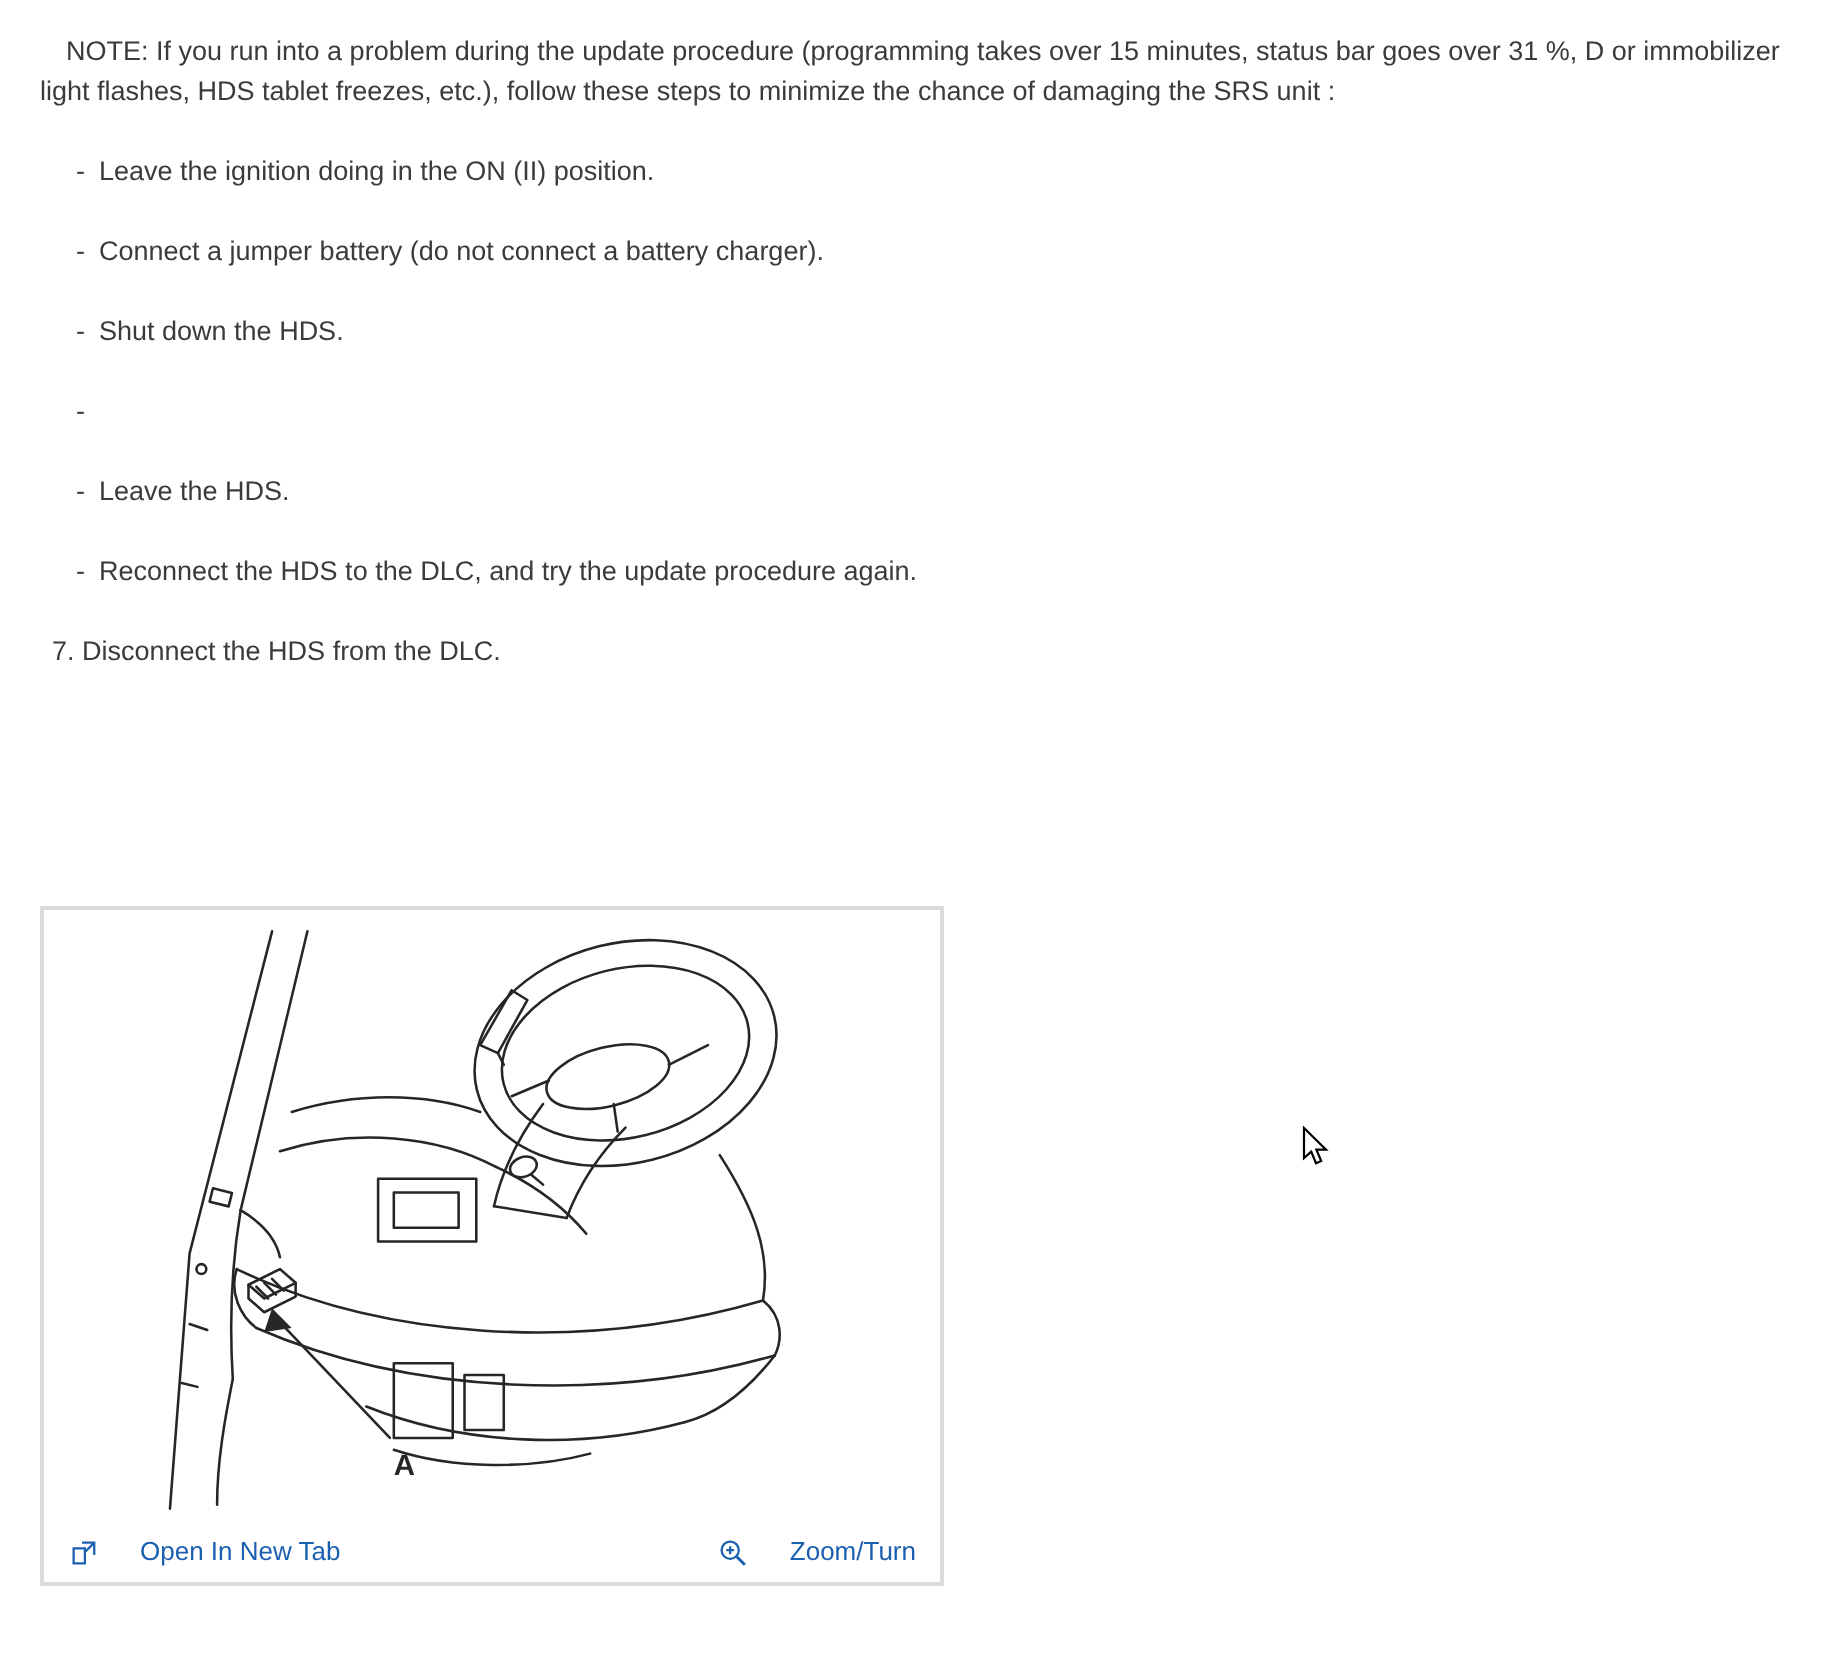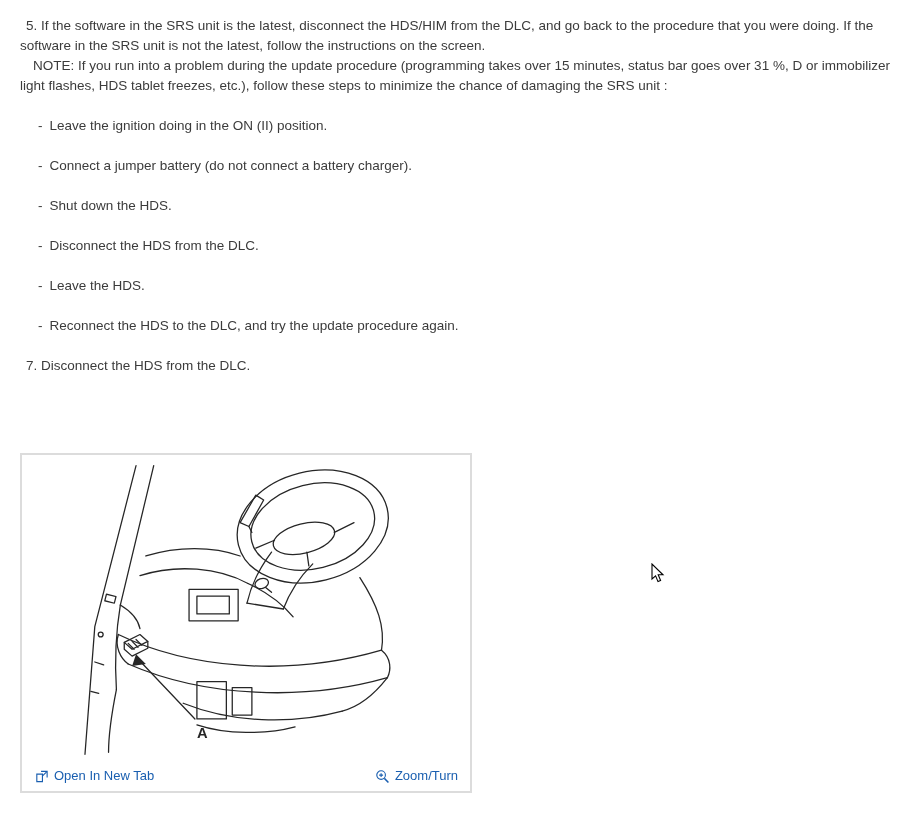--- a/index.html
+++ b/index.html
@@ -30,50 +30,48 @@
     border:2px solid var(--panel-border-color);background:#fff;
   }
   .figure-image{position:absolute;left:8px;top:6px;right:8px;bottom:34px;color:var(--drawing-stroke);}
   .figure-image svg{width:100%;height:100%;display:block;}
   .figure-footer{
     position:absolute;left:0;right:0;bottom:0;height:30px;
     display:flex;justify-content:space-between;align-items:center;
     padding:0 12px;
   }
   .fig-link{
-    display:inline-flex;align-items:center;gap:5px;
+    display:inline-flex;align-items:center;gap:21px;
     color:var(--link-color);font-size:13px;text-decoration:none;cursor:pointer;
   }
   .fig-link svg{display:block;}
 
   .cursor{position:absolute;left:651px;top:563px;width:14px;height:20px;pointer-events:none;}
 </style>
 </head>
 <body>
 
 <div class="doc">
-  <p class="step5">5. If the software in the SRS unit is the latest, disconnect the HDS/HIM from the DLC, and go back to the procedure that you were doing. If the software in the SRS unit is not the latest, follow the instructions on the screen.</p>
   <p class="note">NOTE: If you run into a problem during the update procedure (programming takes over 15 minutes, status bar goes over 31 %, D or immobilizer light flashes, HDS tablet freezes, etc.), follow these steps to minimize the chance of damaging the SRS unit :</p>
 
   <div class="bullets">
     <div class="bullet">
       <span class="marker">-</span>
       <span>Leave the ignition doing in the ON (II) position.</span>
     </div>
     <div class="bullet">
       <span class="marker">-</span>
       <span>Connect a jumper battery (do not connect a battery charger).</span>
     </div>
     <div class="bullet">
       <span class="marker">-</span>
       <span>Shut down the HDS.</span>
     </div>
     <div class="bullet">
       <span class="marker">-</span>
-      <span>Disconnect the HDS from the DLC.</span>
     </div>
     <div class="bullet">
       <span class="marker">-</span>
       <span>Leave the HDS.</span>
     </div>
     <div class="bullet">
       <span class="marker">-</span>
       <span>Reconnect the HDS to the DLC, and try the update procedure again.</span>
     </div>
   </div>

